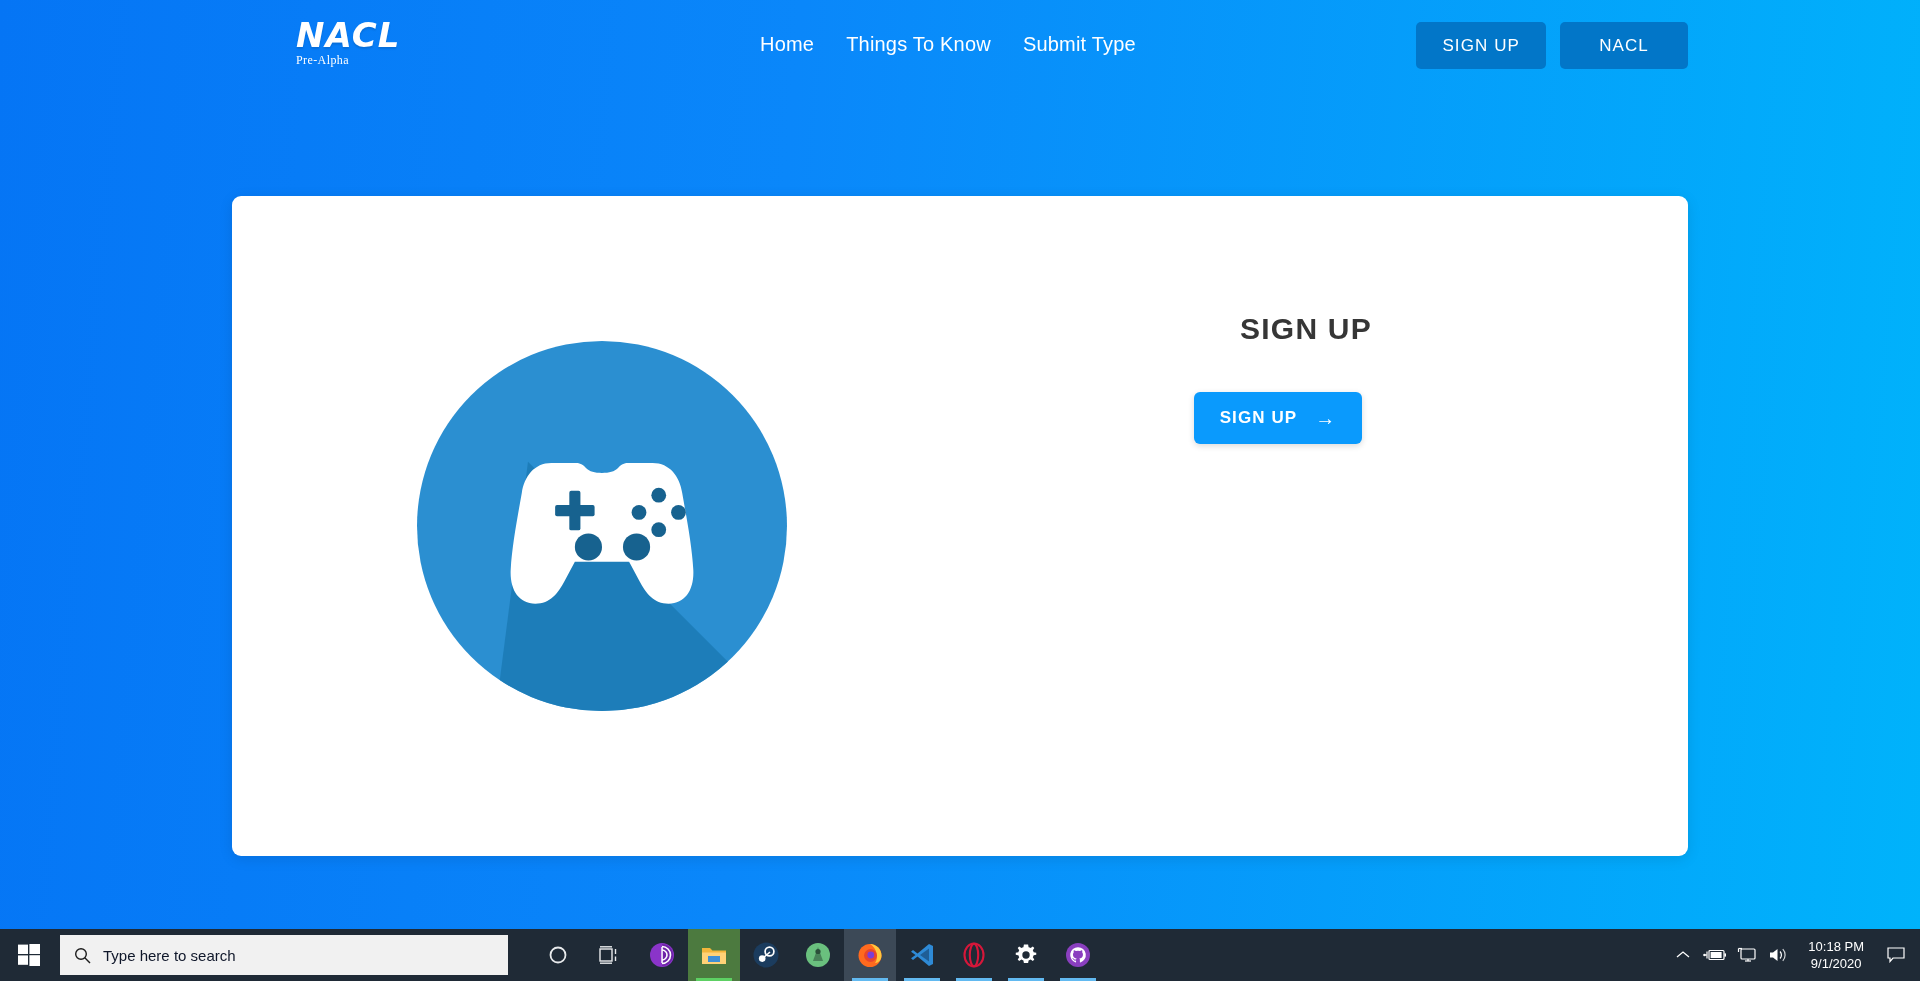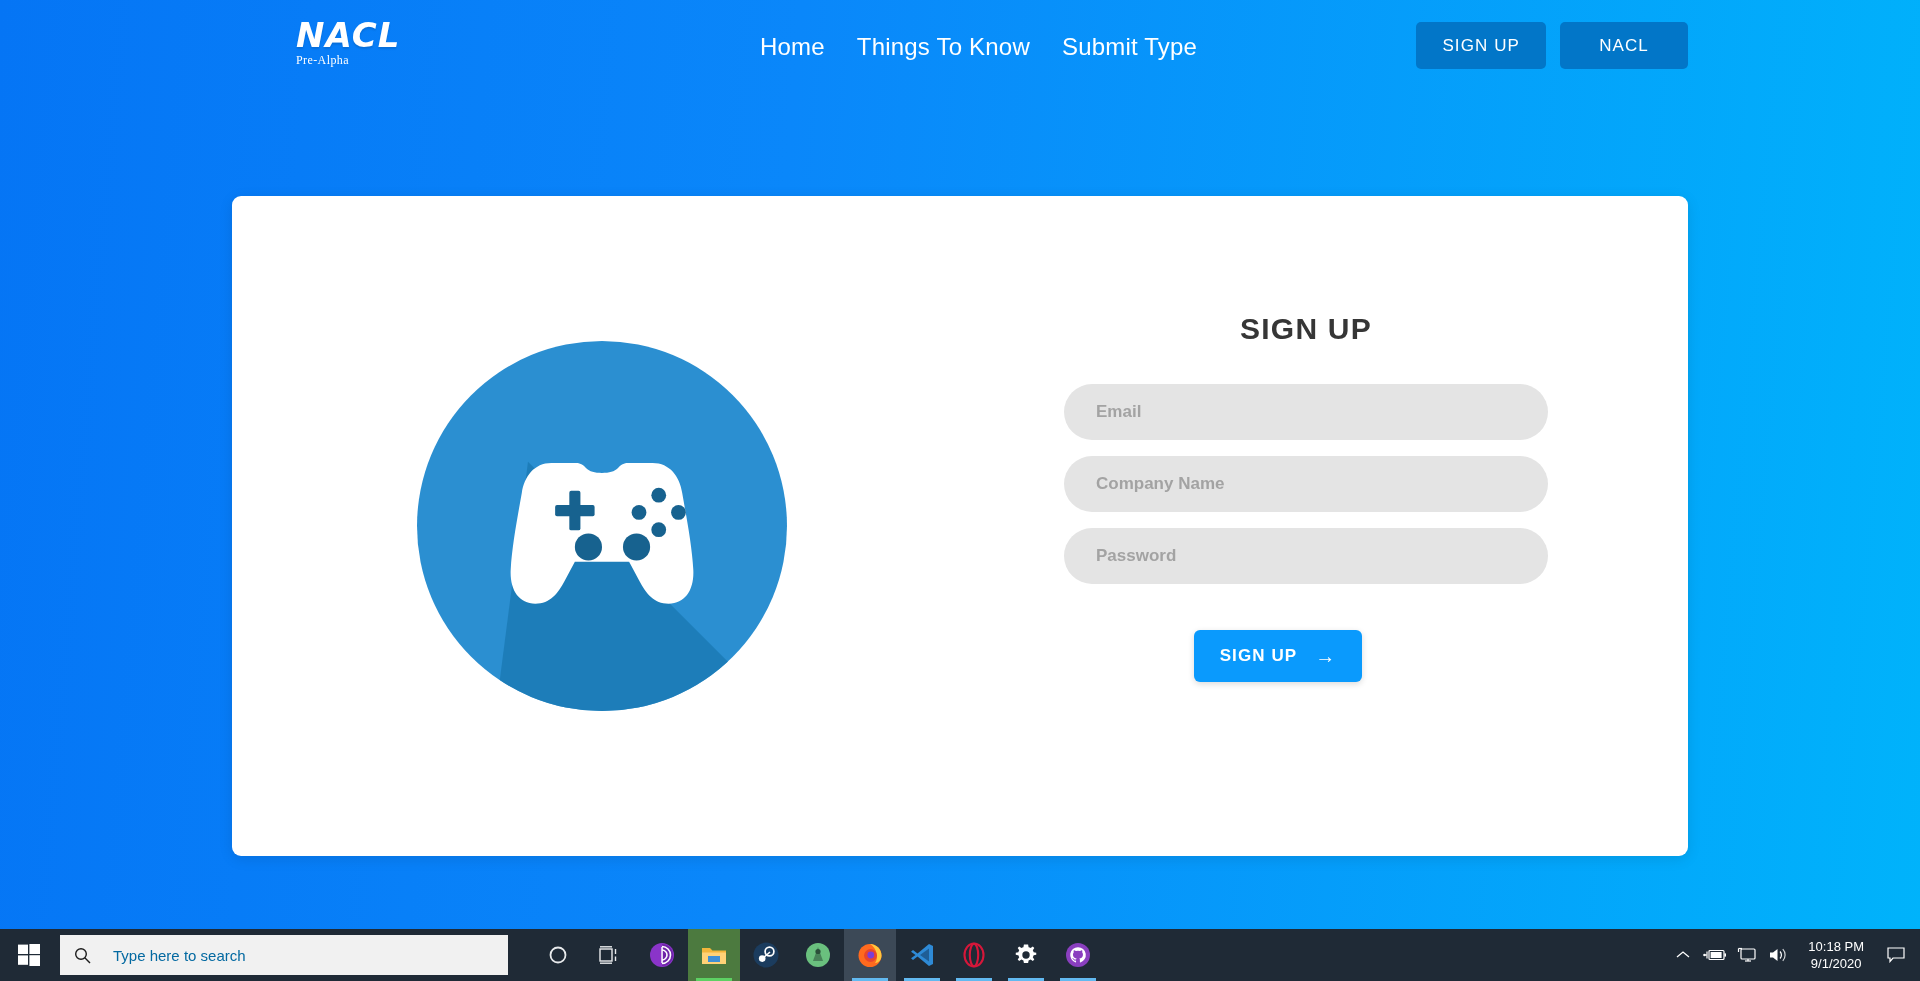--- a/index.html
+++ b/index.html
@@ -34,21 +34,21 @@
     font-family:"Liberation Serif", serif;
     font-size:12px; color:#ffffff;
     text-align:left; padding-right:6px;
     margin-top:1px; letter-spacing:.4px;
   }
   #main-nav {
     position:absolute; left:760px; top:33px;
     display:flex; gap:32px; align-items:center;
   }
   #main-nav .nav-link {
-    color:#ffffff; font-size:24px; font-weight:400;
+    color:#ffffff; font-size:20px; font-weight:400;
     letter-spacing:.2px; cursor:pointer; white-space:nowrap;
   }
   #header-actions {
     position:absolute; right:232px; top:22px;
     display:flex; gap:14px;
   }
   .hdr-btn {
     background:#0276c8; color:#ffffff; border:none;
     font-family:"Liberation Sans", sans-serif;
     font-size:17px; letter-spacing:1.1px;
@@ -117,21 +117,21 @@
     display:flex; align-items:center; justify-content:center;
     cursor:pointer;
   }
   #search-box {
     width:448px; height:40px; margin-left:2px;
     background:#f1f1f1; display:flex; align-items:center;
     padding:0 14px; gap:12px; cursor:text;
   }
   #search-box .search-text {
     font-family:"Liberation Sans", sans-serif;
-    font-size:15px; color:#0369a1;margin-left:10px;
+    font-size:15px; color:#0f172a;
   }
   #task-icons {
     display:flex; align-items:center; height:52px; margin-left:24px;
   }
   .task-icon {
     width:52px; height:52px; position:relative;
     display:flex; align-items:center; justify-content:center;
     cursor:pointer;
   }
   .task-icon.active-file { background:#4c7a3f; }
@@ -220,25 +220,20 @@
           <circle cx="196" cy="153" r="6"></circle>
           <circle cx="139" cy="167" r="11"></circle>
           <circle cx="178" cy="167" r="11"></circle>
         </g>
       </svg>
     </div>
 
     <div id="form-pane">
       <div id="form-title">SIGN UP</div>
 
-      <form id="form-fields">
-        <input class="field" type="email" placeholder="Email" style="">
-        <input class="field" type="text" placeholder="Company Name" style="">
-        <input class="field" type="password" placeholder="Password" style="">
-      </form>
 
       <button id="signup-submit">
         <span>SIGN UP</span>
         <span class="arrow">→</span>
       </button>
     </div>
   </div>
 
   <div id="taskbar">
 

